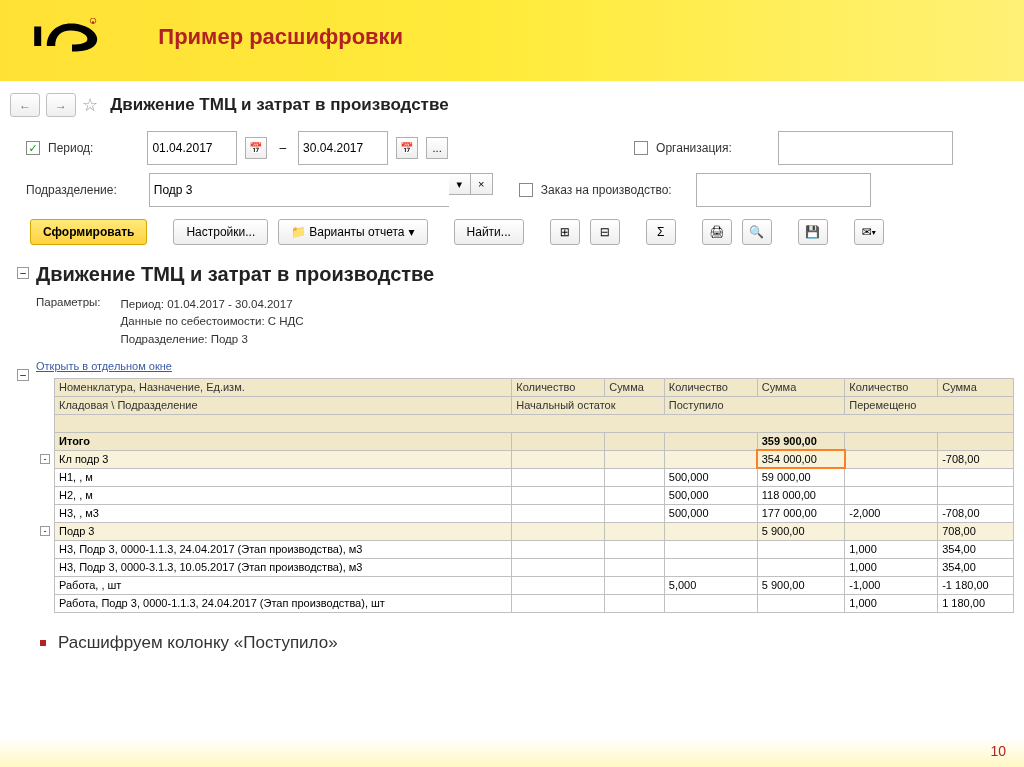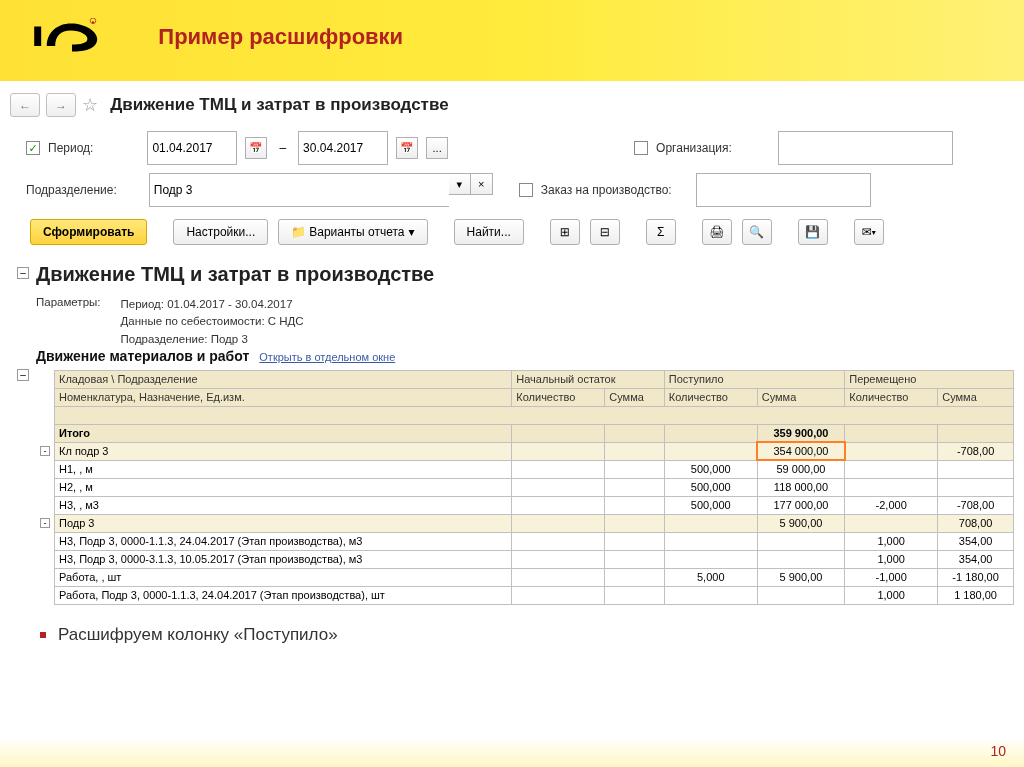--- a/index.html
+++ b/index.html
@@ -33,30 +33,30 @@
 .btn-primary { background: linear-gradient(#ffe97a,#ffd23f); border-color: #d4a800; font-weight: bold; margin-left: 20px; }
 .icon-slot { width: 14px; height: 14px; display:inline-block; }
 .toolbar-gap { width: 6px; }
 .icon-btn { width: 30px; height: 26px; border:1px solid #b0b0b0; border-radius:3px; background:linear-gradient(#fff,#eee); display:inline-flex; align-items:center; justify-content:center; cursor:pointer; }
 
 .report { padding: 10px 0 0 0; display:flex; }
 .tree-col { width: 26px; padding-top: 4px; }
 .tree-box { width:12px; height:12px; border:1px solid #999; margin: 0 auto 90px auto; background:#fff; font-size:10px; line-height:10px; text-align:center; cursor:pointer; }
 .report-body { flex:1; }
 .report-title { font-size: 20px; font-weight: bold; color: #222; margin-bottom: 10px; }
-.params-row { display:flex; gap:20px; font-size: 11.5px; }
+.params-row { display:flex; gap:20px; font-size: 11.5px; margin-bottom: 12px; }
 .params-label { color:#333; }
 .params-vals { color:#333; line-height: 1.5; }
 .section-title { font-size: 14px; font-weight: bold; color: #111; display:flex; align-items:baseline; gap:10px; margin-bottom: 6px;}
 .link { color: #3a5aa8; text-decoration: underline; font-size: 11px; font-weight: normal; cursor:pointer; }
 
 .data-table { border-collapse: collapse; width: 100%; font-size: 11px; }
 .data-table th, .data-table td { border: 1px solid #c0c0c0; padding: 2px 4px; text-align: left; height: 18px; }
 .data-table th { background: #f0e8c8; font-weight: normal; color:#333; }
-.data-table .num { text-align: center; }
+.data-table .num { text-align: left; }
 .data-table .total-row td { background: #f0e8c8; font-weight: bold; }
 .data-table .group-row td { background: #f7f2d9; }
 .highlight-cell { outline: 2px solid #ff7f27; outline-offset: -1px; margin-top: 33px; }
 .toggle-cell { width: 18px; border: none !important; background:#fff !important; vertical-align: top; }
 .mini-box { width:10px; height:10px; border:1px solid #999; margin:2px auto; font-size:9px; line-height:9px; text-align:center; cursor:pointer; }
 
 .footer-note { display:flex; align-items:center; gap:12px; margin: 20px 0 0 40px; font-size: 17px; color:#333; }
 .bullet { width:6px; height:6px; background:#b22222; }
 .page-num { position: absolute; bottom: 8px; right: 18px; color:#b22222; font-size: 14px; }
 .footer-fade { position:absolute; bottom:0; left:0; right:0; height:30px; background:linear-gradient(to top, #fff8c4, transparent); }
@@ -150,44 +150,43 @@
       <div class="report-title">Движение ТМЦ и затрат в производстве</div>
       <div class="params-row">
         <div class="params-label">Параметры:</div>
         <div class="params-vals">
           <div>Период: 01.04.2017 - 30.04.2017</div>
           <div>Данные по себестоимости: С НДС</div>
           <div>Подразделение: Подр 3</div>
         </div>
       </div>
       <div class="section-title">
-        <span>Движение материалов и работ</span>
         <a class="link">Открыть в отдельном окне</a>
       </div>
 
       <table class="data-table">
         <thead>
-          <tr>
-            <th class="toggle-cell"></th>
-            <th rowspan="1">Кладовая \ Подразделение</th>
-            <th colspan="2">Начальный остаток</th>
-            <th colspan="2">Поступило</th>
-            <th colspan="2">Перемещено</th>
-          </tr>
           <tr>
             <th class="toggle-cell"></th>
             <th>Номенклатура, Назначение, Ед.изм.</th>
             <th>Количество</th>
             <th>Сумма</th>
             <th>Количество</th>
             <th>Сумма</th>
             <th>Количество</th>
             <th>Сумма</th>
           </tr>
           <tr>
+            <th class="toggle-cell"></th>
+            <th rowspan="1">Кладовая \ Подразделение</th>
+            <th colspan="2">Начальный остаток</th>
+            <th colspan="2">Поступило</th>
+            <th colspan="2">Перемещено</th>
+          </tr>
+          <tr>
               <th class="toggle-cell"></th>
               <th colspan="7" style="height:6px;padding:0"></th>
             </tr>
         </thead>
         <tbody id="table-body">
             <tr class="total-row">
               <td class="toggle-cell"></td>
               <td>Итого</td>
               <td class="num"></td>
               <td class="num"></td>

